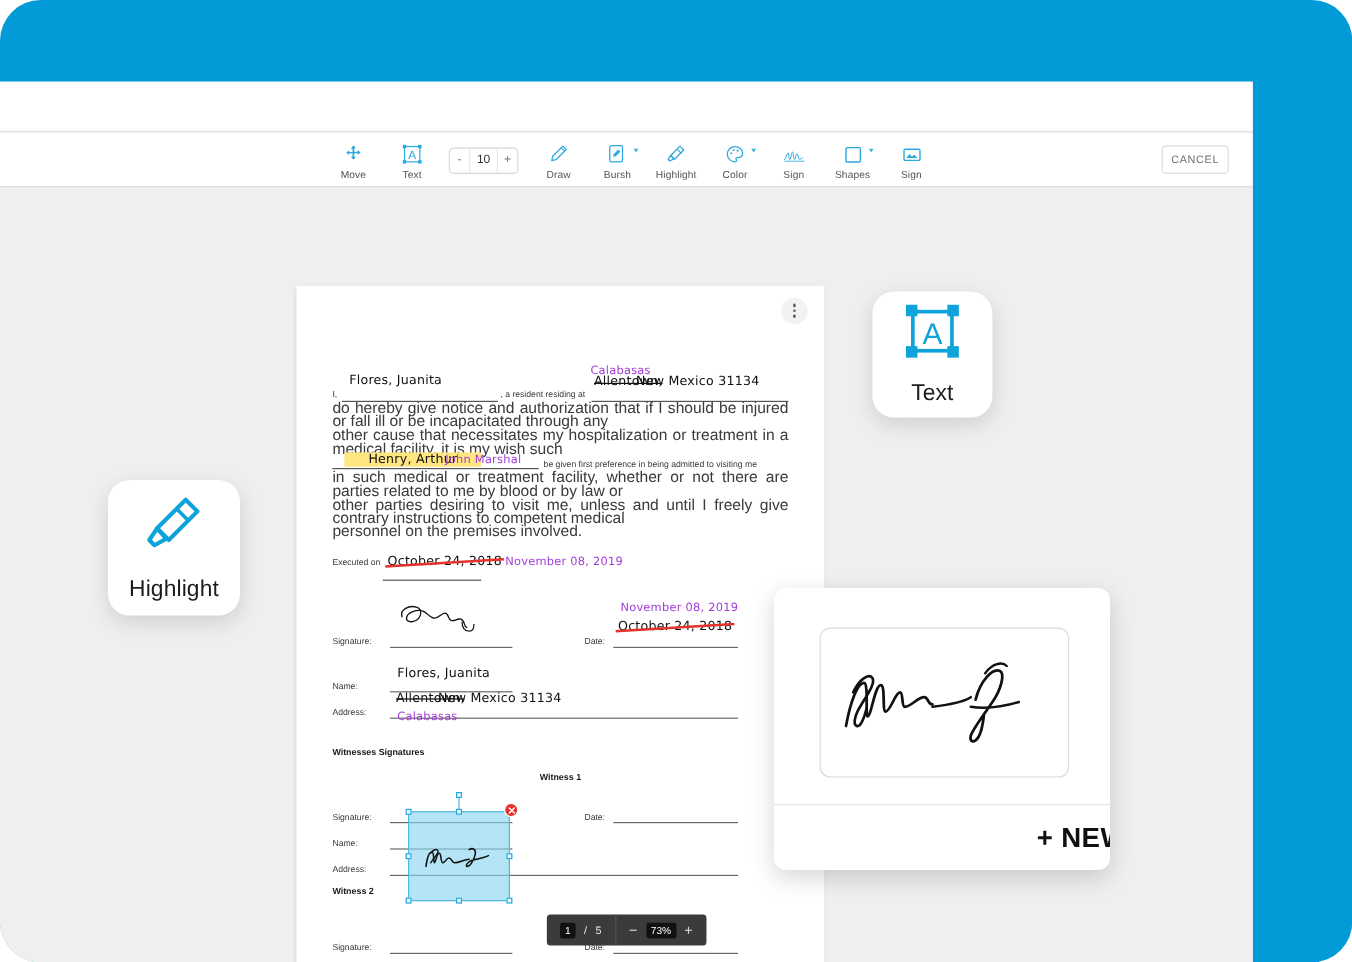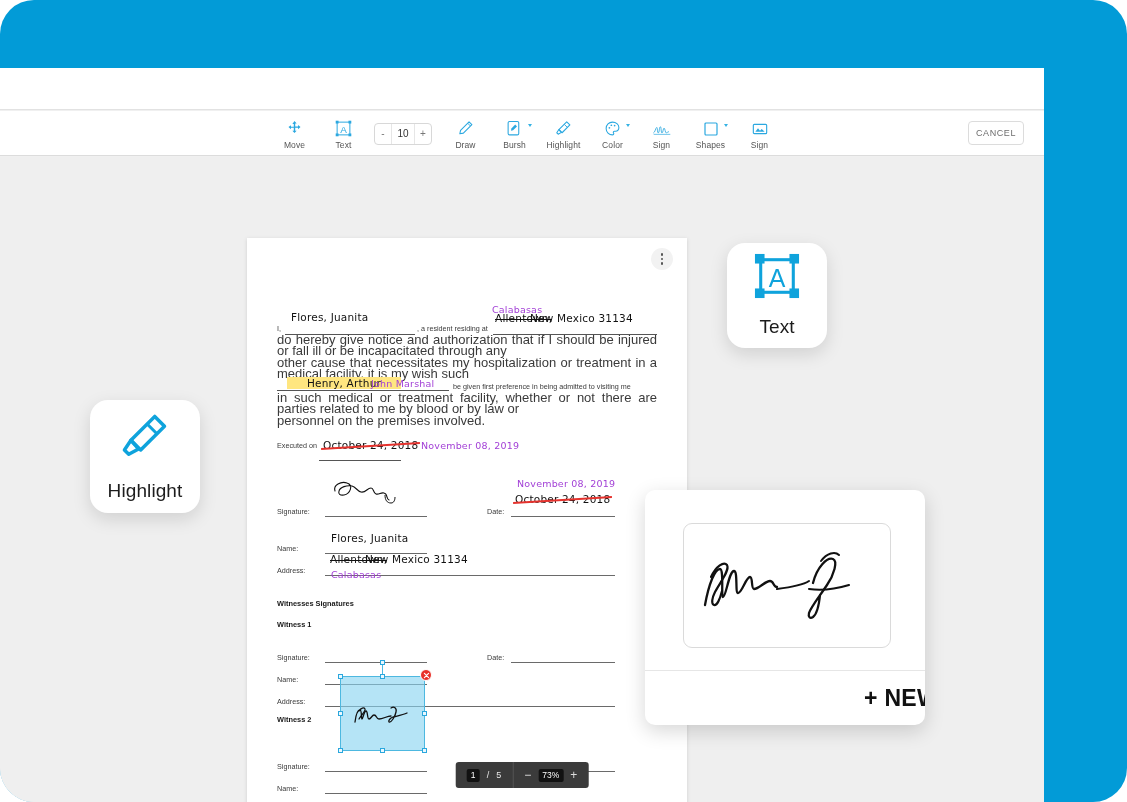--- a/index.html
+++ b/index.html
@@ -481,20 +481,21 @@
           <div class="para">other cause that necessitates my hospitalization or treatment in a medical facility, it is my wish such</div>
 
           <div style="position:relative;height:13px;">
             <span style="position:absolute;left:0;top:2px;width:172px;border-bottom:1px solid #555;height:10px;"></span>
             <span class="hand hand-black hl-yellow" style="position:absolute;left:10px;top:-2px;">Henry, Arthur</span>
             <span class="hand hand-purple" style="position:absolute;left:94px;top:-1px;">John Marshal</span>
             <span style="position:absolute;left:176px;top:3px;font-size:7.2px;color:#3a3a3a;">be given first preference in being admitted to visiting me</span>
           </div>
 
           <div class="para">in such medical or treatment facility, whether or not there are parties related to me by blood or by law or</div>
+          <div class="para">other parties desiring to visit me, unless and until I freely give contrary instructions to competent medical</div>
           <div class="para">personnel on the premises involved.</div>
 
           <div style="position:relative;height:24px;margin-top:14px;">
             <span style="position:absolute;left:0;top:1px;font-size:7.2px;color:#3a3a3a;">Executed on</span>
             <span style="position:absolute;left:42px;top:10px;width:82px;border-bottom:1px solid #555;height:11px;"></span>
             <span class="hand hand-black strike-red" style="position:absolute;left:46px;top:-1px;">October 24, 2018</span>
             <span class="hand hand-purple" style="position:absolute;left:144px;top:0px;">November 08, 2019</span>
           </div>
 
           <div style="position:relative;height:54px;margin-top:18px;">
@@ -522,21 +523,21 @@
           <div style="position:relative;height:32px;">
             <span style="position:absolute;left:0;top:10px;font-size:7.2px;color:#3a3a3a;">Address:</span>
             <span style="position:absolute;left:48px;top:9px;width:290px;border-bottom:1px solid #6a6a6a;height:11px;"></span>
             <span class="hand hand-black strike-black" style="position:absolute;left:53px;top:-3px;">Allentown,</span>
             <span class="hand hand-black" style="position:absolute;left:88px;top:-3px;"> New Mexico 31134</span>
             <span class="hand hand-purple" style="position:absolute;left:54px;top:13px;">Calabasas</span>
           </div>
 
           <div class="sec-head" style="margin-top:11px;">Witnesses Signatures</div>
 
-          <div class="sec-head" style="margin-top:12px;">Witness 1</div>
+          <div class="sec-head" style="margin-top:12px;text-align:center;">Witness 1</div>
 
           <div style="position:relative;height:22px;margin-top:20px;">
             <span style="position:absolute;left:0;top:4px;font-size:7.2px;color:#3a3a3a;">Signature:</span>
             <span style="position:absolute;left:48px;top:3px;width:102px;border-bottom:1px solid #6a6a6a;height:11px;"></span>
             <span style="position:absolute;left:210px;top:4px;font-size:7.2px;color:#3a3a3a;">Date:</span>
             <span style="position:absolute;left:234px;top:3px;width:104px;border-bottom:1px solid #6a6a6a;height:11px;"></span>
           </div>
 
           <div style="position:relative;height:22px;">
             <span style="position:absolute;left:0;top:4px;font-size:7.2px;color:#3a3a3a;">Name:</span>

